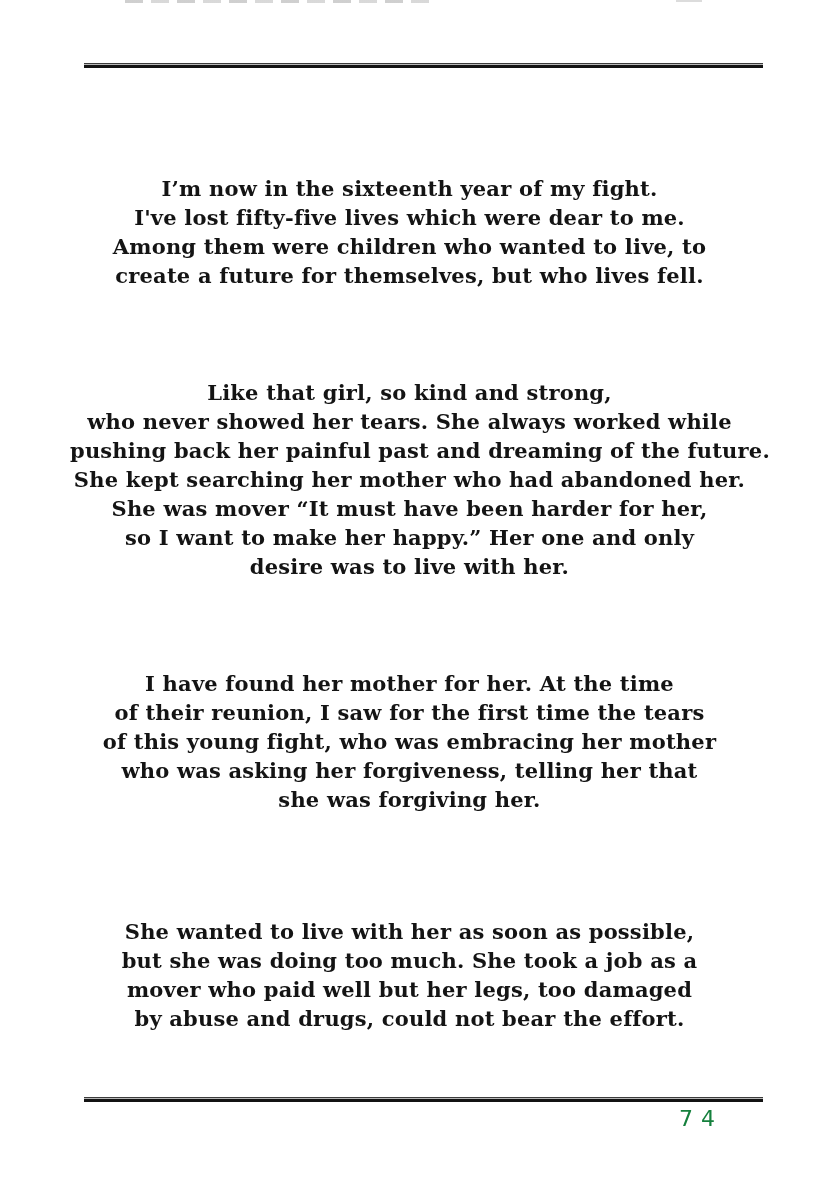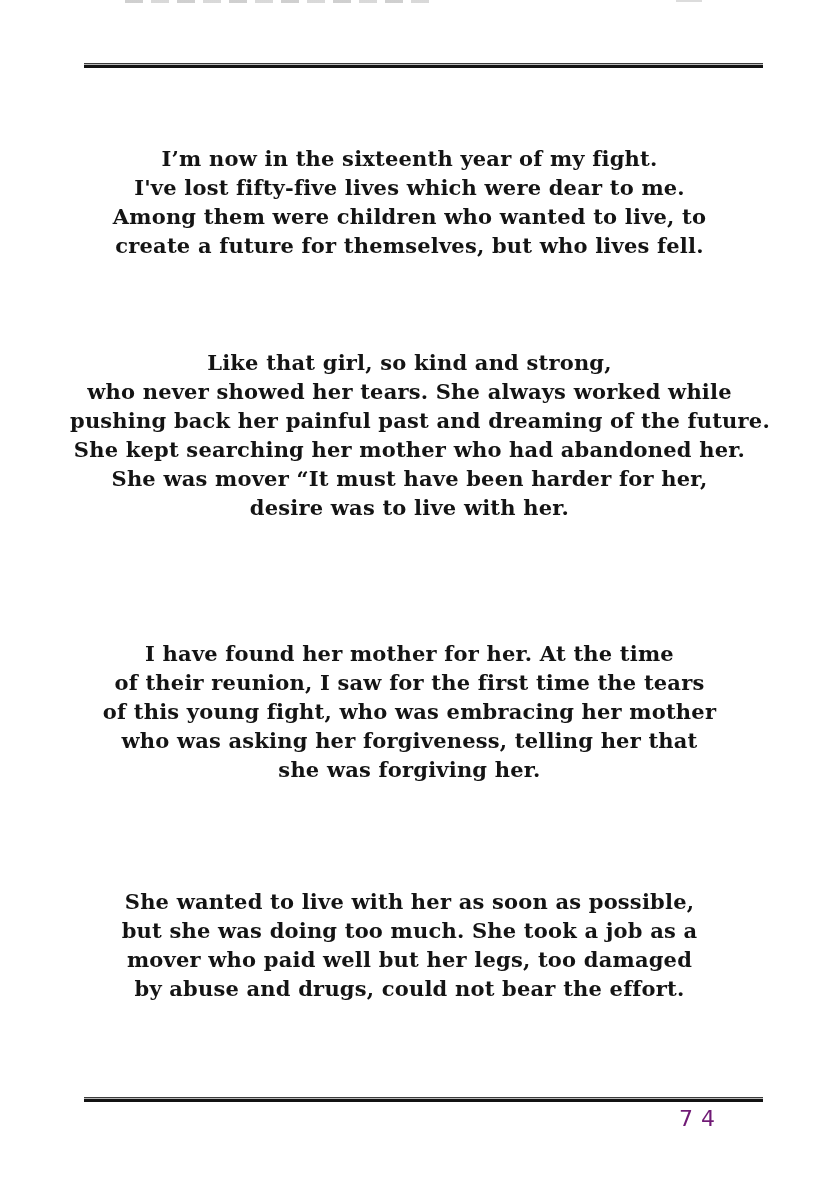--- a/index.html
+++ b/index.html
@@ -51,39 +51,40 @@
   .para {
     position: absolute;
     left: 70px;
     width: 679px;
     text-align: center;
     color: #141414;
     font-weight: bold;
     font-size: 21px;
     line-height: 29px;
     letter-spacing: 0.2px;
+    margin-top: 30px;
   }
   .para .line { white-space: nowrap; }
 
   .para.p1 { top: 144px; }
   .para.p2 { top: 348px; }
   .para.p3 { top: 639px; }
   .para.p4 { top: 887px; }
 
   .pagenum {
     position: absolute;
     top: 1106px;
     left: 587px;
     width: 136px;
     text-align: right;
     font-family: "DejaVu Sans", sans-serif;
     font-weight: 400;
     font-size: 22px;
     letter-spacing: 8px;
-    color: #701a75;
+    color: #15803d;
   }
 </style>
 </head>
 <body>
 
 <div class="page">
 
   <div class="remnant"></div>
   <div class="remnant2"></div>
 
@@ -95,20 +96,21 @@
       <div class="line">Among them were children who wanted to live, to</div>
       <div class="line">create a future for themselves, but who lives fell.</div>
     </div>
 
   <div class="para p2">
       <div class="line">Like that girl, so kind and strong,</div>
       <div class="line">who never showed her tears. She always worked while</div>
       <div class="line">pushing back her painful past and dreaming of the future.</div>
       <div class="line">She kept searching her mother who had abandoned her.</div>
       <div class="line">She was mover “It must have been harder for her,</div>
+      <div class="line">so I want to make her happy.” Her one and only</div>
       <div class="line">desire was to live with her.</div>
     </div>
 
   <div class="para p3">
       <div class="line">I have found her mother for her. At the time</div>
       <div class="line">of their reunion, I saw for the first time the tears</div>
       <div class="line">of this young fight, who was embracing her mother</div>
       <div class="line">who was asking her forgiveness, telling her that</div>
       <div class="line">she was forgiving her.</div>
     </div>

